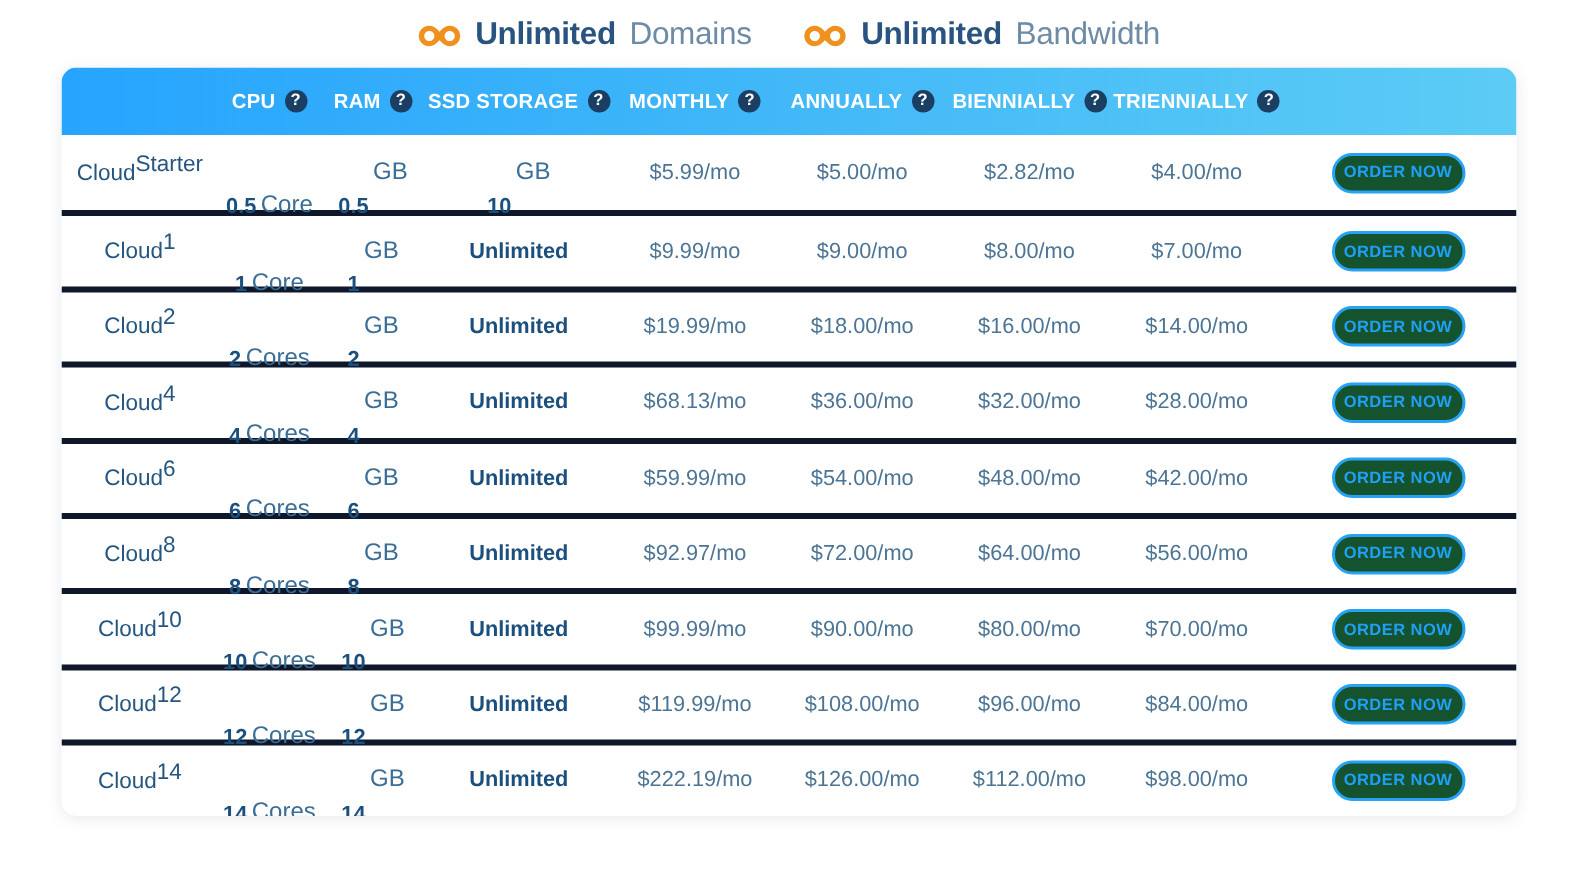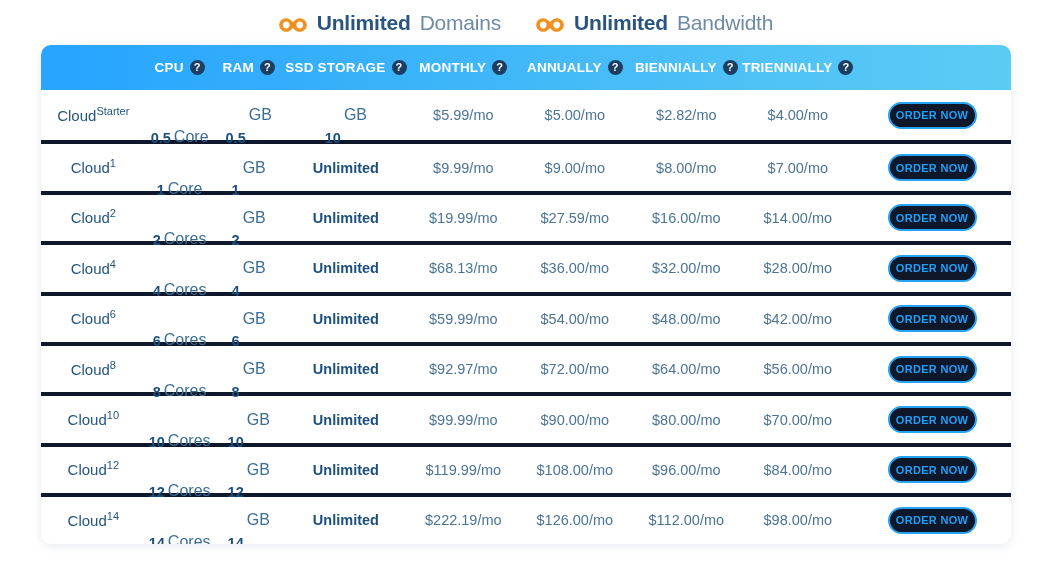--- a/index.html
+++ b/index.html
@@ -121,21 +121,21 @@
   .c-ssd     { width: 125px; }
   .c-price   { width: 113px; }
   .c-action  { width: 159px; }
 
   .plan-name {
     color: #245680;
     font-size: 15px;
     font-weight: normal;
   }
   .plan-sup {
-    font-size: 11px;
+    font-size: 15px;
     vertical-align: super;
     line-height: 0;
   }
 
   .spec-num {
     color: #1B4F7D;
     font-weight: bold;
     font-size: 14.5px;
     margin-top: 45px;
   }
@@ -158,21 +158,21 @@
   }
 
   .order-btn {
     display: inline-flex;
     align-items: center;
     justify-content: center;
     width: 89px;
     height: 27px;
     border: 2px solid #27A3F5;
     border-radius: 14px;
-    background: #0f172a;
+    background: #14532d;
     color: #1FA0F6;
     font-size: 11px;
     font-weight: bold;
     letter-spacing: 0.3px;
     text-transform: uppercase;
     cursor: pointer;
     box-sizing: border-box;
   }
 </style>
 </head>
@@ -304,21 +304,21 @@
           <span class="spec-num">2</span>
           <span class="spec-unit">GB</span>
         </div>
         <div class="cell c-ssd">
           <span class="spec-bold">Unlimited</span>
         </div>
         <div class="cell c-price">
           <span class="price">$19.99/mo</span>
         </div>
         <div class="cell c-price">
-          <span class="price">$27.59/mo</span>
+          <span class="price">$18.00/mo</span>
         </div>
         <div class="cell c-price">
           <span class="price">$16.00/mo</span>
         </div>
         <div class="cell c-price">
           <span class="price">$14.00/mo</span>
         </div>
         <div class="cell c-action">
           <button class="order-btn">ORDER NOW</button>
         </div>

